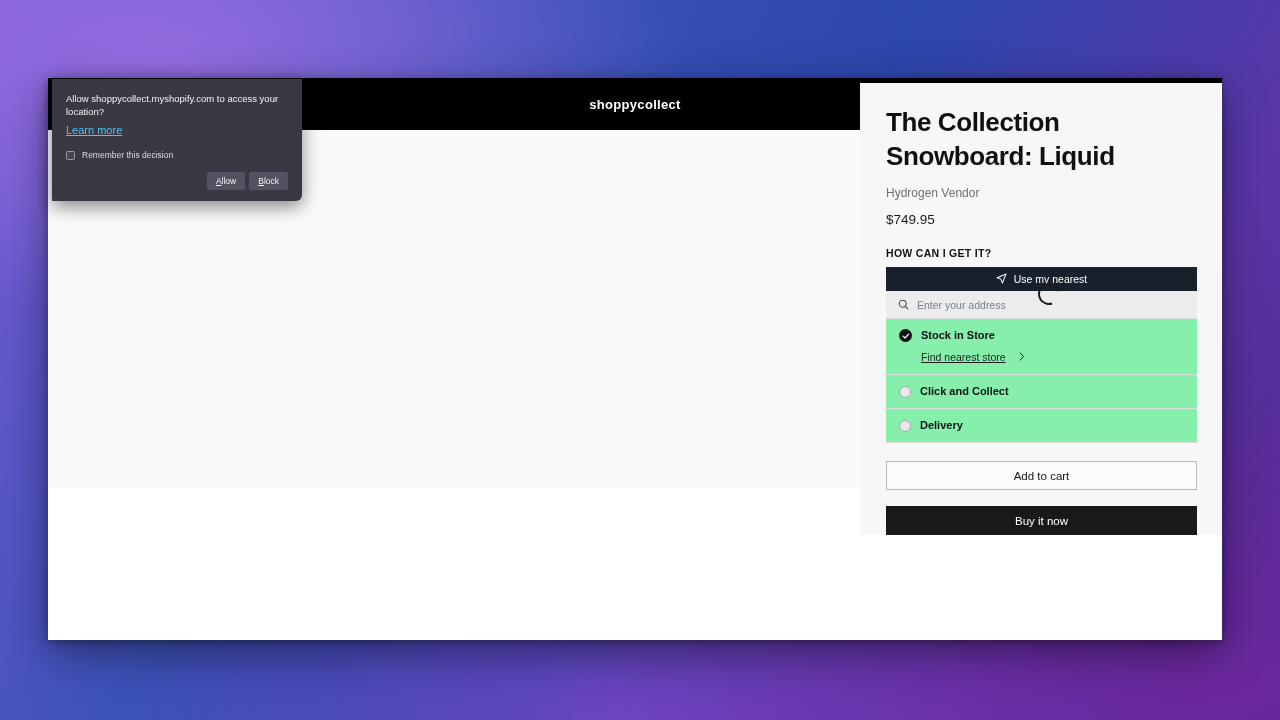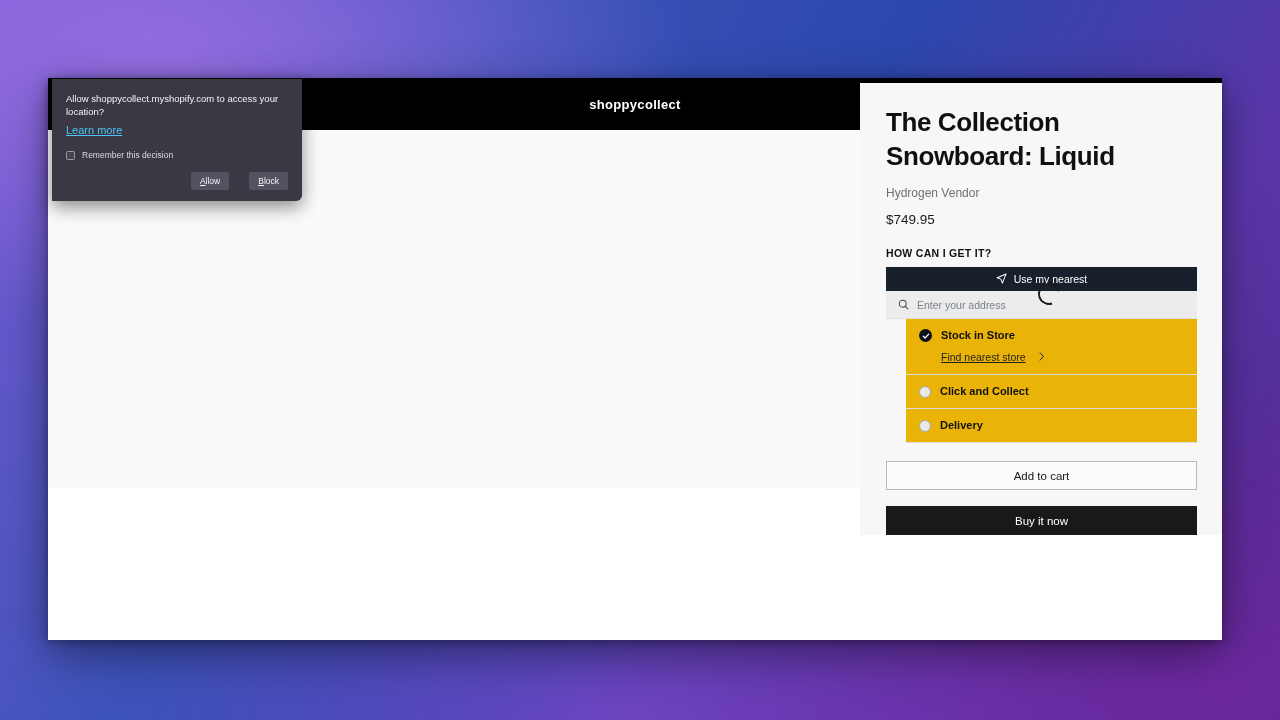--- a/index.html
+++ b/index.html
@@ -100,24 +100,23 @@
     border-bottom: 1px solid #dedede;
   }
   #address-input {
     border: 0; background: transparent; outline: none;
     font-family: "Liberation Sans", sans-serif;
     font-size: 10.5px; color: #5c6470; width: 100%;
   }
   #address-input::placeholder { color: #78808c; }
 
   .option-row {
-    background: #eab308; border-bottom: 1px solid #dcdcdc;
+    background: #86efac; border-bottom: 1px solid #dcdcdc;
     padding: 10px 13px; display: flex; align-items: flex-start; gap: 9px;
     cursor: pointer;
-    margin-left: 20px;
   }
   .option-row.is-tall { padding-bottom: 11px; }
   .opt-label { font-size: 11px; font-weight: 700; color: #111; line-height: 13px; }
   .opt-sub {
     margin-top: 9px; font-size: 10.5px; color: #1f1f1f;
     display: flex; align-items: center; gap: 13px; cursor: pointer; text-decoration: underline;
   }
   .radio-off {
     width: 12px; height: 12px; border-radius: 50%;
     border: 1.3px solid #a9a9a9; background: #e9e9e9; flex: 0 0 12px;
@@ -166,21 +165,21 @@
   }
   #perm-remember {
     margin-top: 12px; display: flex; align-items: center; gap: 7px;
     font-size: 8.5px; color: #dcdce0; cursor: pointer;
   }
   #remember-box {
     width: 9px; height: 9px; border: 1px solid #9b9ba4;
     border-radius: 1.5px; background: #46444f; flex: 0 0 9px;
   }
   #perm-buttons {
-    margin-top: 12px; display: flex; justify-content: flex-end; gap: 20px;
+    margin-top: 12px; display: flex; justify-content: flex-end; gap: 4px;
   }
   .perm-btn {
     background: #545260; color: #f4f4f6; border: 0;
     font-family: "Liberation Sans", sans-serif;
     font-size: 8.5px; padding: 4px 9px; border-radius: 2px; cursor: pointer;
   }
   .perm-btn u { text-decoration: underline; }
 </style>
 </head>
 <body>

